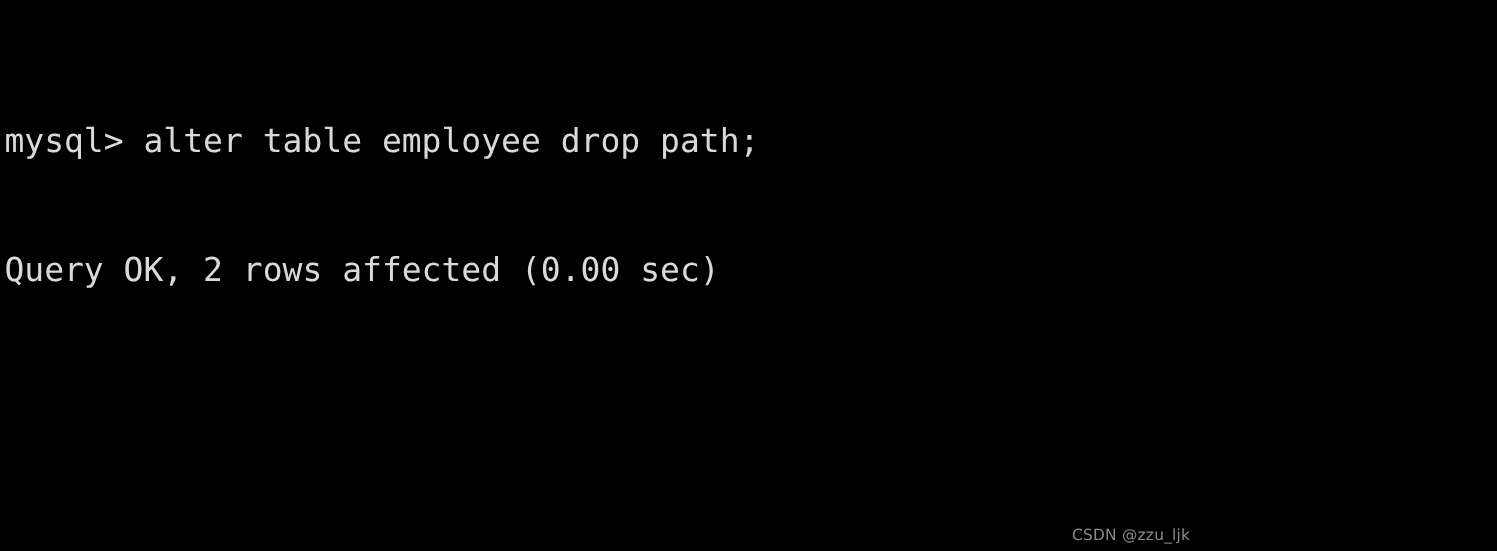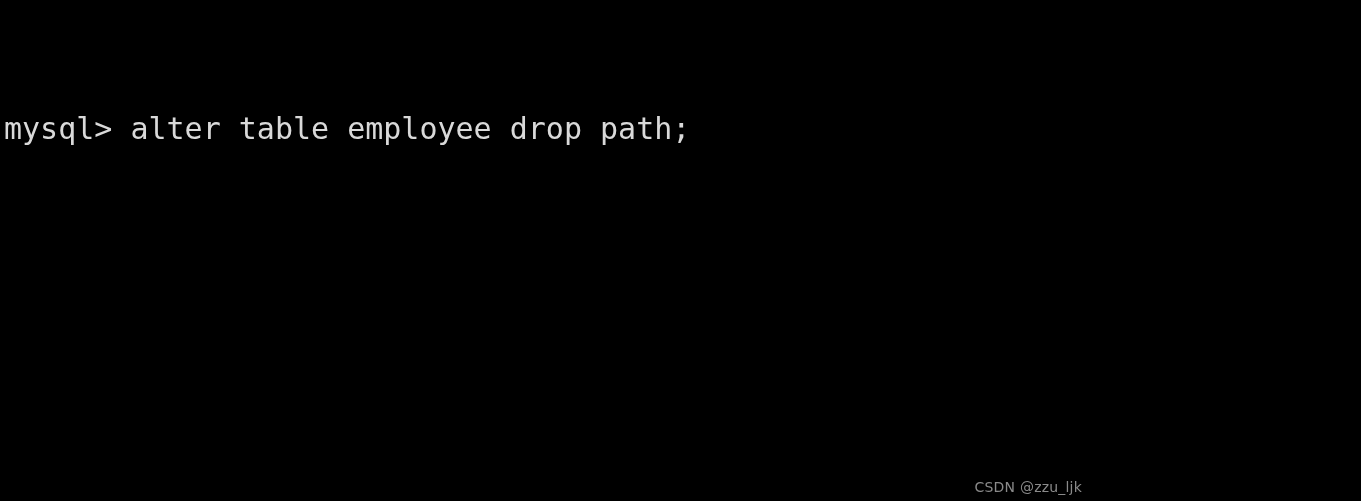--- a/index.html
+++ b/index.html
@@ -50,20 +50,21 @@
     text-align: center;
   }
 </style>
 </head>
 <body>
 
 <div id="terminal">
 
   <div id="console">
     <span class="line">mysql&gt; alter table employee drop path;</span>
+    <span class="line">Query OK, 2 rows affected (0.00 sec)</span>
     <span class="line blank"></span>
     
     
     
     
     
     
     
     
   </div>

